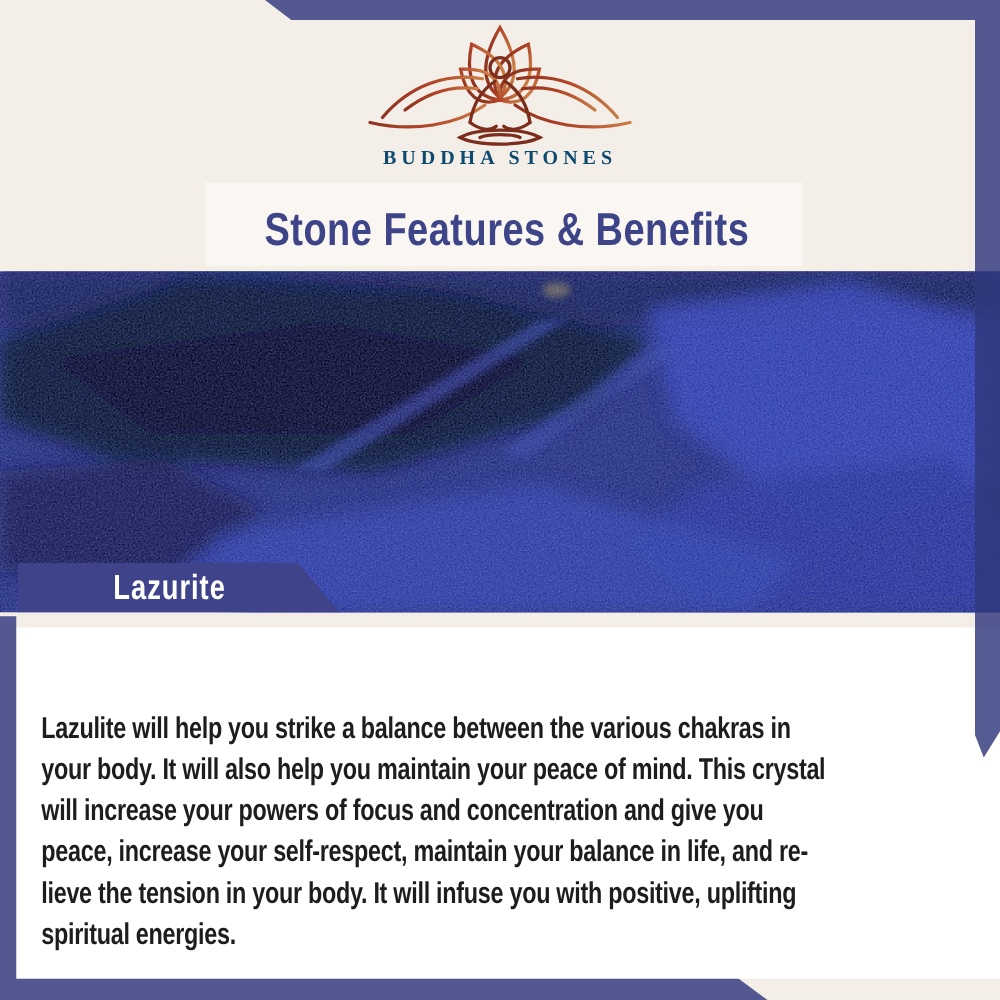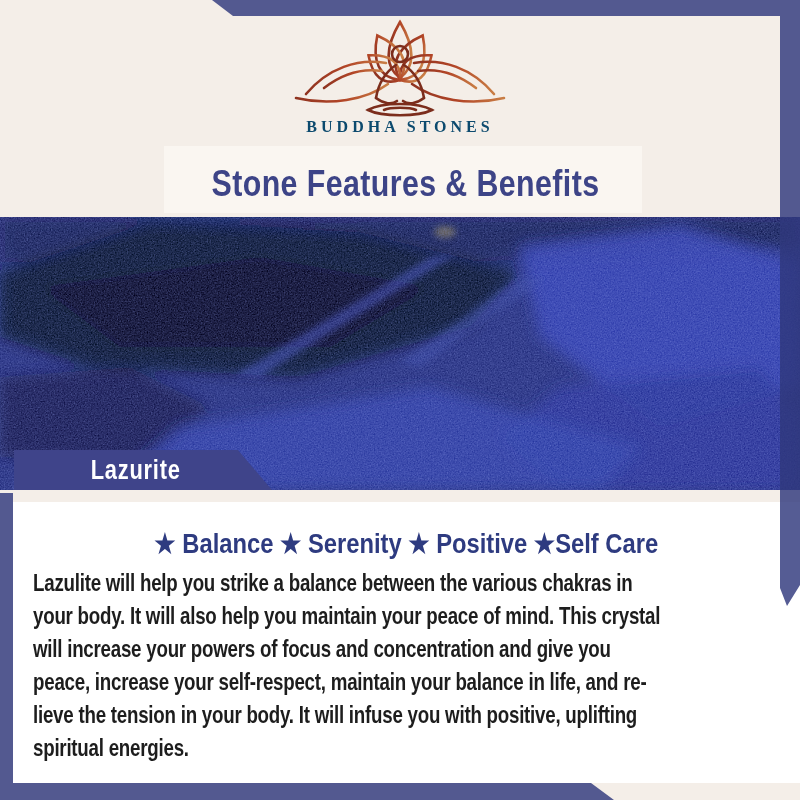--- a/index.html
+++ b/index.html
@@ -155,23 +155,20 @@
     <rect x="0" y="0" width="800" height="273" filter="url(#grainBright)" opacity="0.45"></rect>
     <rect x="0" y="0" width="800" height="273" filter="url(#grainDark)" opacity="0.4"></rect>
   </svg>
 </div>
 
 <div class="stone-label">
   <span>Lazurite</span>
 </div>
 
 <section class="card">
-  <div class="keywords-row">
-    <span>★ Balance ★ Serenity ★ Positive ★Self Care</span>
-  </div>
   <div class="description">
     <div class="line">Lazulite will help you strike a balance between the various chakras in</div>
     <div class="line">your body. It will also help you maintain your peace of mind. This crystal</div>
     <div class="line">will increase your powers of focus and concentration and give you</div>
     <div class="line">peace, increase your self-respect, maintain your balance in life, and re-</div>
     <div class="line">lieve the tension in your body. It will infuse you with positive, uplifting</div>
     <div class="line">spiritual energies.</div>
   </div>
 </section>
 

